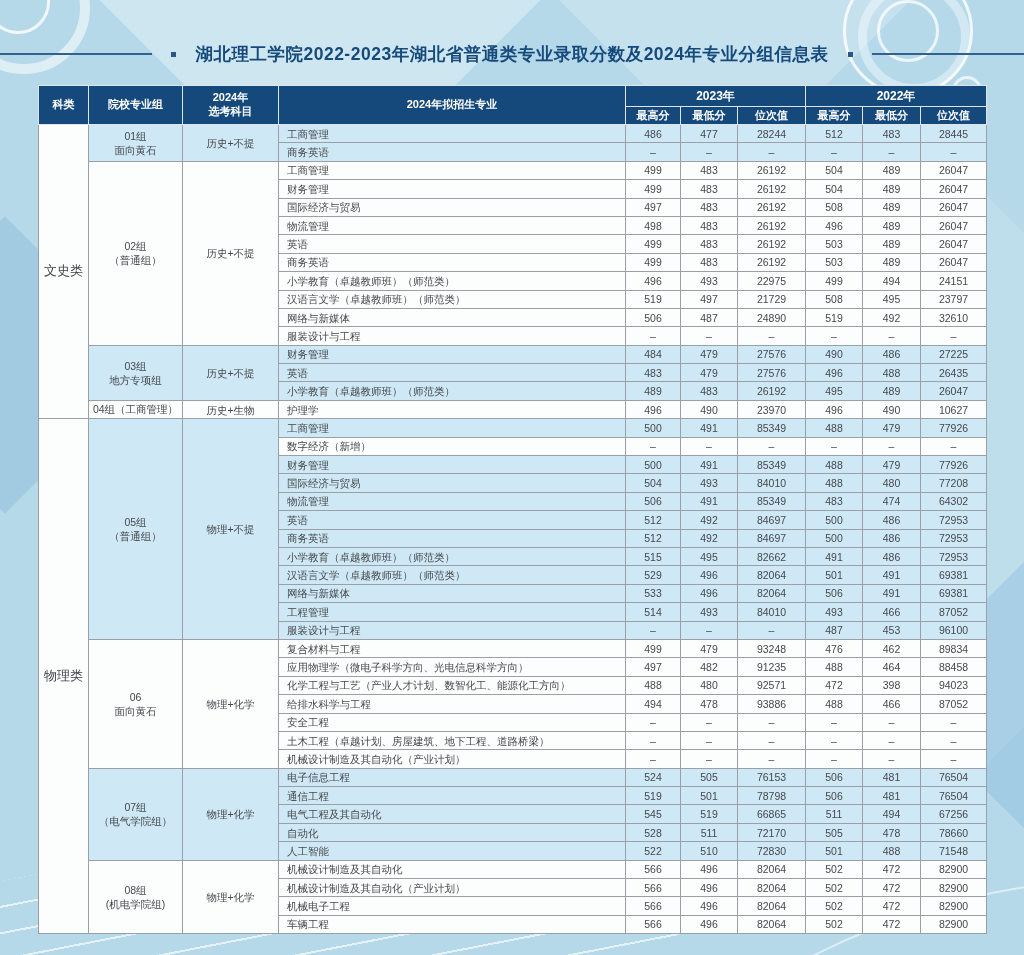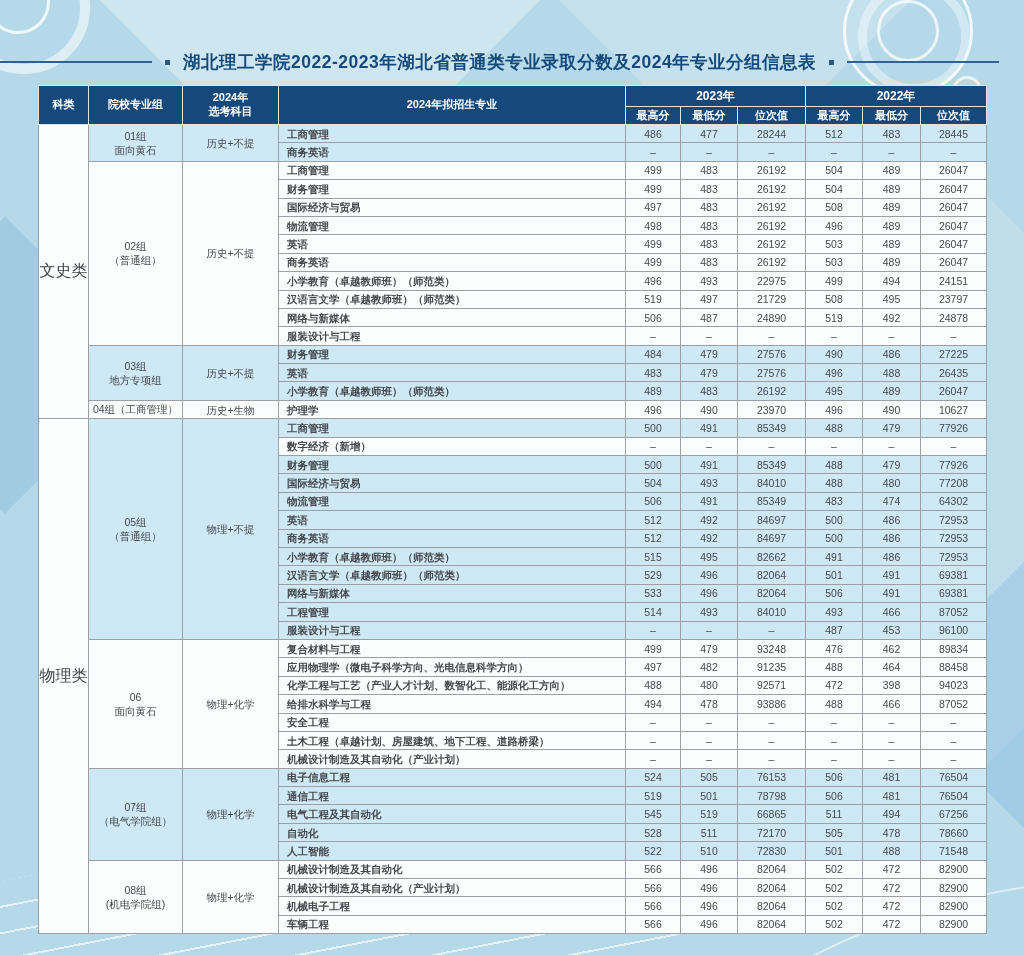--- a/index.html
+++ b/index.html
@@ -29,22 +29,22 @@
   .ring3{left:952px;top:76px;width:24px;height:24px;border:3px solid rgba(255,255,255,.7);}
   .stripes{
     left:-80px;top:826px;width:760px;height:300px;transform:rotate(-11deg);
     background:repeating-linear-gradient(to bottom,transparent 0 24px,rgba(255,255,255,.65) 24px 26px);
   }
   .wave{border-radius:50%;}
   .wave1{left:430px;top:878px;width:1400px;height:1400px;border:2px solid rgba(255,255,255,.55);}
   .wave2{left:560px;top:903px;width:1600px;height:1600px;border:2px solid rgba(255,255,255,.4);}
   
   .title-row{
-    position:absolute;left:0;top:50px;width:1024px;z-index:2;
-    display:flex;align-items:center;justify-content:flex-start;gap:13px;
+    position:absolute;left:0;top:42px;width:1024px;z-index:2;
+    display:flex;align-items:center;justify-content:space-between;gap:13px;
   }
   .title-line{height:2px;width:152px;background:#33618f;}
   .title-dot{width:5px;height:5px;background:#2a5785;}
   .page-title{
     color:var(--title);font-size:17.5px;font-weight:bold;letter-spacing:.5px;white-space:nowrap;
   }
   
   .table-wrap{position:absolute;left:38px;top:85px;z-index:2;}
   table{border-collapse:collapse;table-layout:fixed;width:948px;}
   th,td{border:1px solid var(--border);overflow:hidden;}
@@ -52,24 +52,24 @@
     background:var(--navy);color:var(--navy-text);font-weight:bold;font-size:11px;
     border:1px solid #dde4ea;padding:0;line-height:1.25;
   }
   thead tr.hdr-top{height:21px;}
   thead tr.hdr-sub{height:18px;}
   thead .year-th{font-size:12px;}
   tbody td{
     height:17.4px;padding:0;font-size:10.5px;color:var(--cell-text);
     text-align:center;vertical-align:middle;line-height:1.15;
   }
-  td.major-cell{text-align:left;padding-left:8px;font-weight:bold;}
+  td.major-cell{text-align:left;padding-left:8px;}
   td.bg-blue{background:var(--row-blue);}
   td.bg-white{background:var(--row-white);}
-  td.category-cell{background:var(--row-white);font-size:16px;color:#3f444a;}
+  td.category-cell{background:var(--row-white);font-size:13px;color:#3f444a;}
   td.group-cell div{line-height:1.35;}
 </style>
 </head>
 <body>
 
 <div class="deco sq sq1"></div>
 <div class="deco sq sq2"></div>
 <div class="deco sq sq3"></div>
 <div class="deco sq sq4"></div>
 <div class="deco sq sq5"></div>
@@ -228,21 +228,21 @@
           <td class="num-cell bg-white">495</td>
           <td class="num-cell bg-white">23797</td>
         </tr>
         <tr>
           <td class="major-cell bg-white">网络与新媒体</td>
           <td class="num-cell bg-white">506</td>
           <td class="num-cell bg-white">487</td>
           <td class="num-cell bg-white">24890</td>
           <td class="num-cell bg-white">519</td>
           <td class="num-cell bg-white">492</td>
-          <td class="num-cell bg-white">24878</td>
+          <td class="num-cell bg-white">32610</td>
         </tr>
         <tr>
           <td class="major-cell bg-white">服装设计与工程</td>
           <td class="num-cell bg-white">–</td>
           <td class="num-cell bg-white">–</td>
           <td class="num-cell bg-white">–</td>
           <td class="num-cell bg-white">–</td>
           <td class="num-cell bg-white">–</td>
           <td class="num-cell bg-white">–</td>
         </tr>

